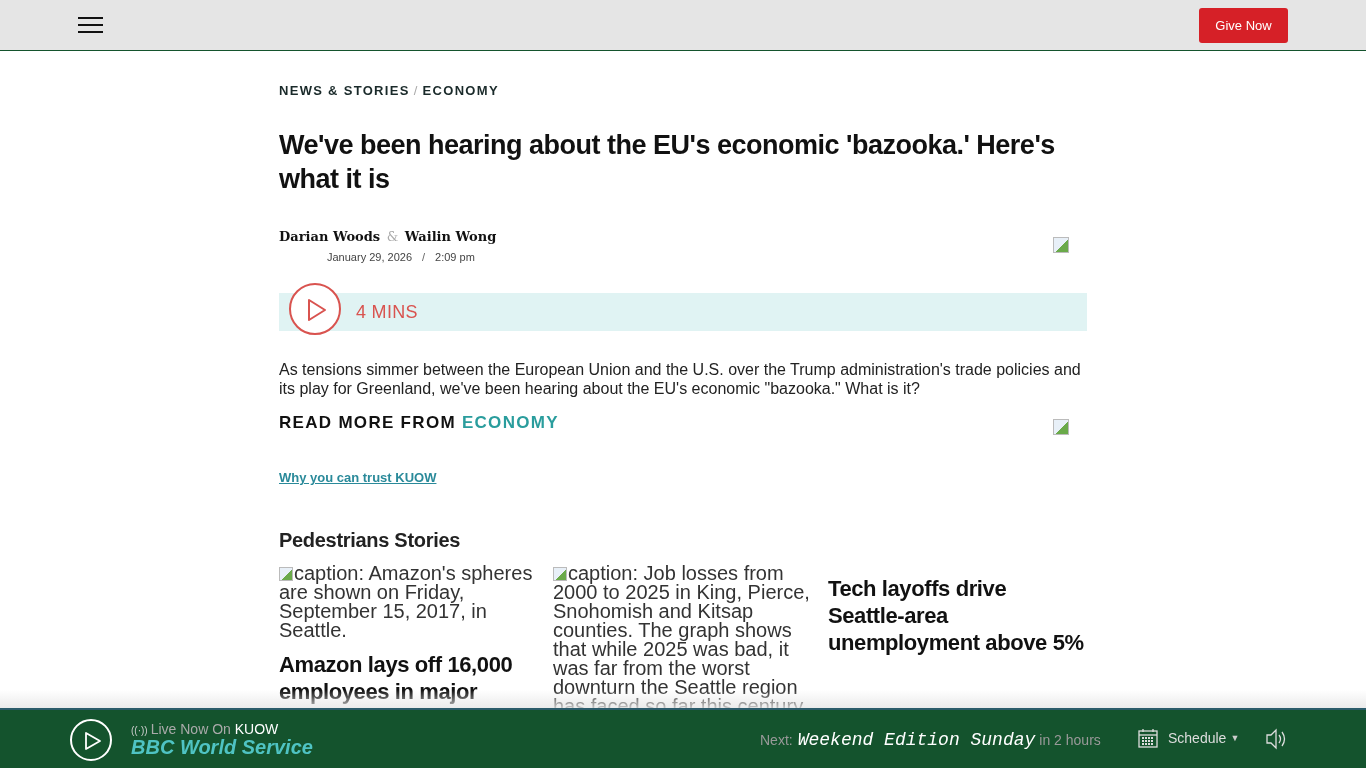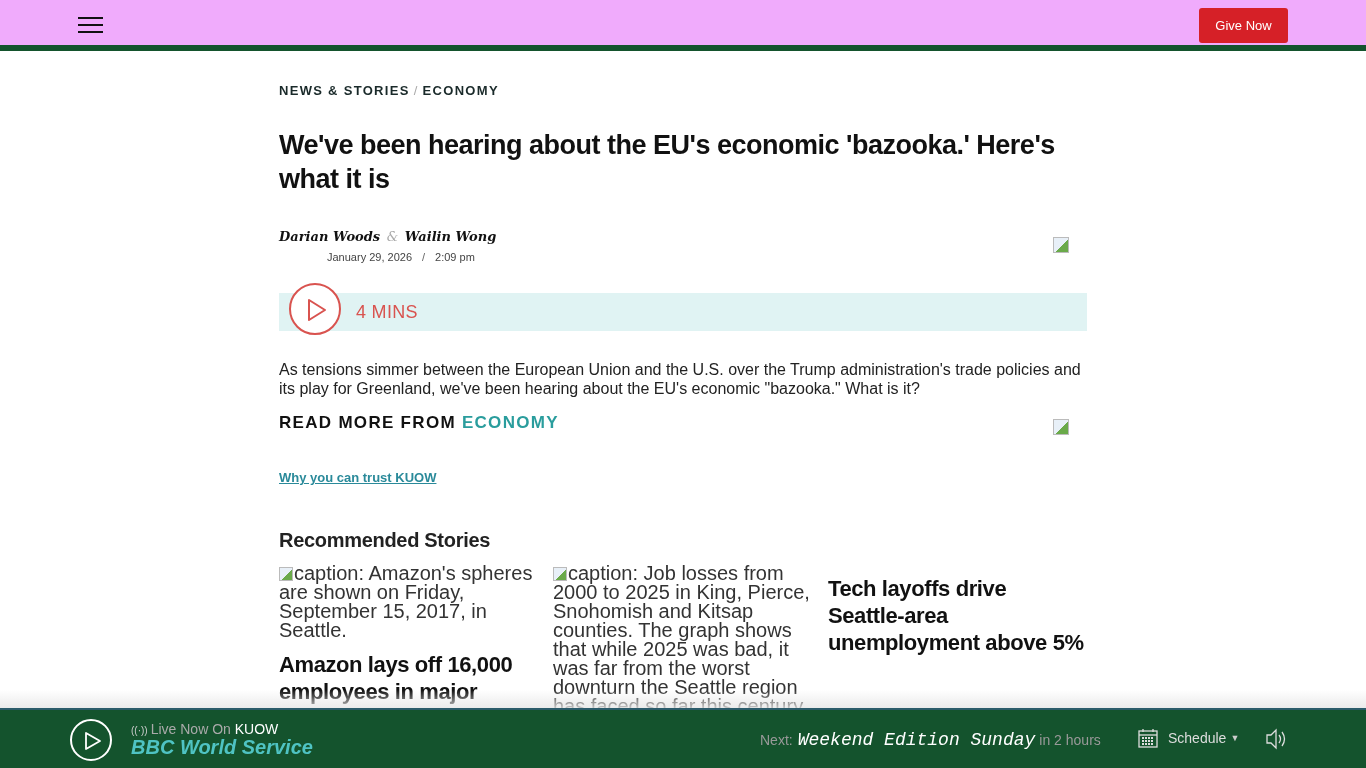--- a/index.html
+++ b/index.html
@@ -1,33 +1,33 @@
 <!DOCTYPE html>
 <html><head>
   <meta charset="utf-8">
   <style>
     * { box-sizing: border-box; margin: 0; padding: 0; }
     html, body { width: 1366px; height: 768px; overflow: hidden; background: #fff; }
     body { font-family: "Liberation Sans", sans-serif; color: #111; position: relative; }
 
-    .topbar { position: absolute; left: 0; top: 0; width: 1366px; height: 51px; background: #f0abfc; border-bottom: 6px solid #14532d; }
+    .topbar { position: absolute; left: 0; top: 0; width: 1366px; height: 51px; background: #e5e5e5; border-bottom: 1px solid #14532d; }
     .hamburger { position: absolute; left: 78px; top: 15px; width: 26px; height: 20px; cursor: pointer; }
     .hamburger span { position: absolute; left: 0; width: 25px; height: 2px; background: #111; }
     .hamburger span:nth-child(1) { top: 2px; }
     .hamburger span:nth-child(2) { top: 9px; }
     .hamburger span:nth-child(3) { top: 16px; }
     .give-now { position: absolute; left: 1199px; top: 8px; width: 89px; height: 35px; background: #d62027; color: #fff; border-radius: 3px; font-size: 13px; display: flex; align-items: center; justify-content: center; border: none; cursor: pointer; font-family: "Liberation Sans", sans-serif; }
 
     .content { position: absolute; left: 279px; top: 51px; width: 808px; }
     .breadcrumb { position: absolute; top: 32px; left: 0; font-size: 13px; font-weight: bold; letter-spacing: 1.3px; color: #1a2a2a; white-space: nowrap; }
     .breadcrumb .sep { color: #aaa; font-weight: normal; margin: 0 4px; }
     .breadcrumb a { color: #1a2a2a; text-decoration: none; }
     .headline { position: absolute; top: 77px; left: 0; width: 800px; font-size: 27px; font-weight: bold; line-height: 34px; color: #111; letter-spacing: -0.5px; }
 
-    .byline { position: absolute; top: 178px; left: 0; font-family: "DejaVu Serif", serif; font-size: 13px; font-weight: bold; color: #111; white-space: nowrap; font-style: italic; }
+    .byline { position: absolute; top: 178px; left: 0; font-family: "DejaVu Serif", serif; font-size: 13px; font-weight: bold; color: #111; white-space: nowrap; }
     .byline .amp { color: #aaa; font-weight: normal; margin: 0 2px; }
     .dateline { position: absolute; top: 200px; left: 0; font-size: 11px; color: #444; white-space: nowrap; margin-left: 48px; }
     .dateline .slash { margin: 0 10px; color: #666; }
     .broken-img { position: absolute; width: 16px; height: 16px; border: 1px solid #bbb; background: linear-gradient(135deg, #e8f0f8 0%, #e8f0f8 55%, #6aaa4a 56%, #6aaa4a 100%); }
     .broken-img.a { left: 774px; top: 186px; }
     .broken-img.b { left: 774px; top: 368px; }
 
     .audio-bar { position: absolute; top: 242px; left: 0; width: 808px; height: 38px; background: #e0f3f3; }
     .play-circle { position: absolute; left: 10px; top: -10px; width: 52px; height: 52px; border: 2px solid #d9534f; border-radius: 50%; background: #fff; cursor: pointer; }
     .play-circle svg { position: absolute; left: 15px; top: 13px; }
@@ -104,21 +104,21 @@
   <p class="teaser">As tensions simmer between the European Union and the U.S. over the Trump administration's trade policies and its play for Greenland, we've been hearing about the EU's economic "bazooka." What is it?</p>
 
   <div class="read-more">
     <span>READ MORE FROM</span>
     <a href="#">ECONOMY</a>
   </div>
   <div class="broken-img b"></div>
 
   <a href="#" class="trust-link">Why you can trust KUOW</a>
 
-  <h2 class="rec-title">Recommended Stories</h2>
+  <h2 class="rec-title">Pedestrians Stories</h2>
 
   <div class="rec-card c0">
     <div class="rec-caption"><span class="bi"></span><span>caption: Amazon's spheres are shown on Friday, September 15, 2017, in Seattle.</span></div>
     <div class="rec-headline">Amazon lays off 16,000 employees in major reduction of force</div>
   </div>
   <div class="rec-card c1">
     <div class="rec-caption"><span class="bi"></span><span>caption: Job losses from 2000 to 2025 in King, Pierce, Snohomish and Kitsap counties. The graph shows that while 2025 was bad, it was far from the worst downturn the Seattle region has faced so far this century.</span></div>
   </div>
   <div class="rec-card c2">
     <div class="rec-headline">Tech layoffs drive Seattle-area unemployment above 5%</div>

